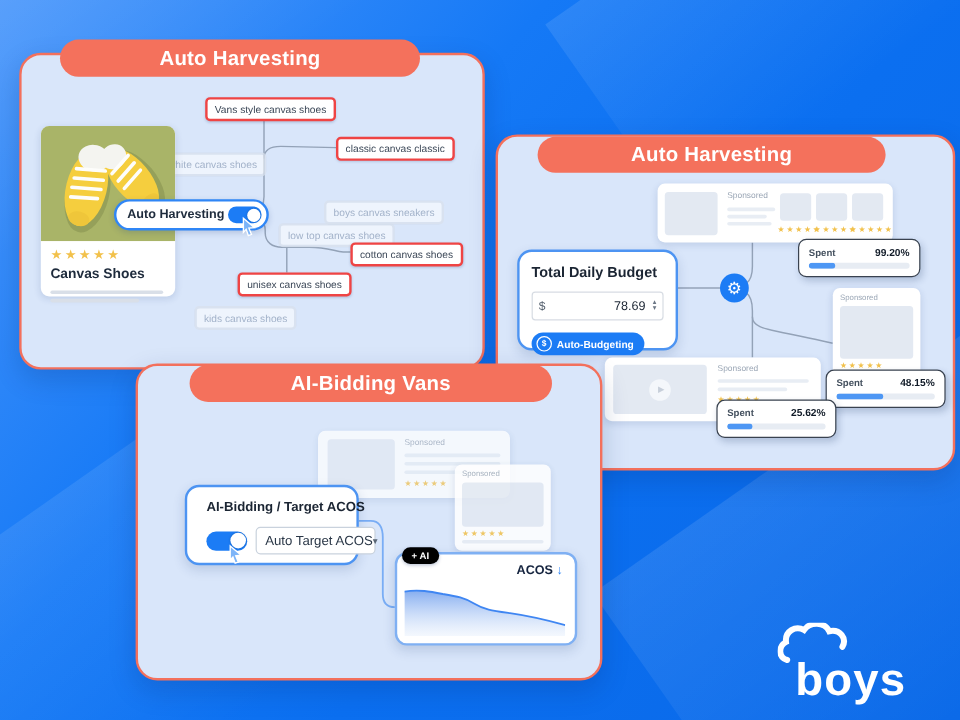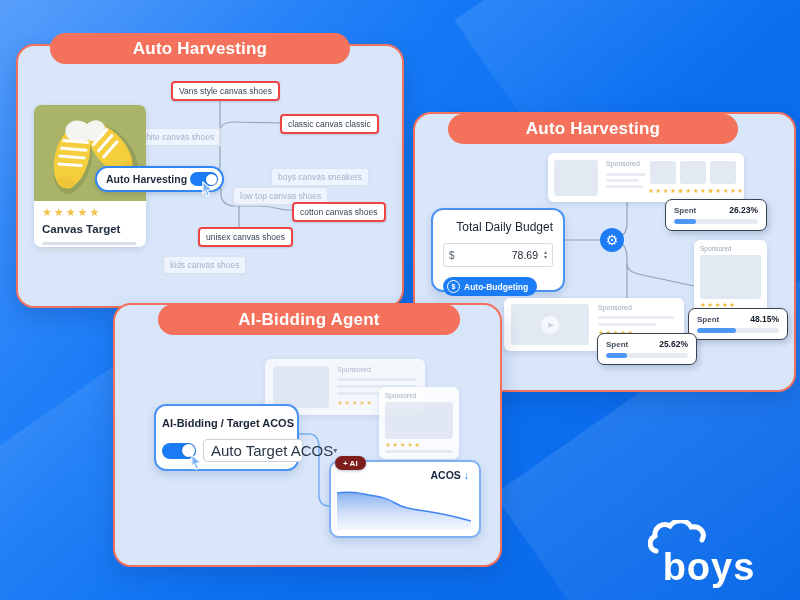--- a/index.html
+++ b/index.html
@@ -91,21 +91,21 @@
         <g transform="rotate(-40 76 44)">
           <ellipse cx="78" cy="48" rx="16" ry="31" fill="rgba(60,70,30,.18)"></ellipse>
           <ellipse cx="76" cy="44" rx="15" ry="30" fill="#F5CE3E"></ellipse>
           <ellipse cx="76" cy="20" rx="11" ry="10" fill="#F4F4F0"></ellipse>
           <path d="M66,30 L86,27 M66,38 L86,35 M66,46 L86,43" stroke="#FDFDFB" stroke-width="3" stroke-linecap="round"></path>
           <ellipse cx="76" cy="68" rx="8" ry="5" fill="#EFC63A"></ellipse>
         </g>
       </svg>
       <div style="padding:5px 8px 0;">
         <div style="color:#F2C14B;font-size:11px;letter-spacing:2px;">★★★★★</div>
-        <div style="font-size:11.5px;font-weight:bold;color:#1E2B3C;margin-top:4px;">Canvas Target</div>
+        <div style="font-size:11.5px;font-weight:bold;color:#1E2B3C;margin-top:4px;">Canvas Shoes</div>
         <div class="gline" style="position:static;margin-top:7px;width:94px;background:#D9DFE8;"></div>
         <div class="gline" style="position:static;margin-top:4px;width:74px;background:#D9DFE8;"></div>
       </div>
     </div>
 
     <div style="position:absolute;left:77px;top:120px;width:112px;height:22px;background:#fff;border:2px solid #2F86F6;border-radius:14px;display:flex;align-items:center;justify-content:space-between;padding:0 4px 0 9px;z-index:3;box-shadow:0 2px 5px rgba(25,55,120,.2);">
       <span style="font-size:10.5px;font-weight:bold;color:#1E2B3C;white-space:nowrap;">Auto Harvesting</span>
       <span class="switch" style="width:28px;height:14px;">
         <span class="knob" style="width:11px;height:11px;"></span>
       </span>
@@ -147,29 +147,29 @@
       <div class="gray-box" style="left:132px;top:8px;width:26px;height:23px;"></div>
       <div class="gray-box" style="left:162px;top:8px;width:26px;height:23px;"></div>
       <span class="tiny-stars" style="left:100px;top:34px;">★★★★★</span>
       <span class="tiny-stars" style="left:130px;top:34px;">★★★★★</span>
       <span class="tiny-stars" style="left:160px;top:34px;">★★★★★</span>
     </div>
 
     <div class="spent-card" style="left:250px;top:85px;width:84px;">
       <div class="spent-row">
         <span class="spent-label">Spent</span>
-        <span class="spent-value">26.23%</span>
+        <span class="spent-value">99.20%</span>
       </div>
       <div class="bar">
           <div class="bar-fill" style="width: 26%;"></div>
         </div>
     </div>
 
     <div class="blue-card" style="left:16px;top:94px;width:134px;height:84px;padding:10px 10px 0;box-sizing:border-box;">
-      <div style="font-size:12px;font-weight:normal;color:#1B2533;text-align:right;">Total Daily Budget</div>
+      <div style="font-size:12px;font-weight:bold;color:#1B2533;">Total Daily Budget</div>
       <div style="margin-top:9px;border:1px solid #D7DCE3;border-radius:3px;height:22px;display:flex;align-items:center;padding:0 5px;background:#fff;">
         <span style="font-size:10px;color:#55606E;">$</span>
         <span style="font-size:10.5px;color:#1B2533;margin-left:auto;">78.69</span>
         <span style="display:flex;flex-direction:column;align-items:center;margin-left:6px;color:#6B7685;font-size:6px;line-height:5px;">
           <span>▴</span>
           <span>▾</span>
         </span>
       </div>
       <div style="margin-top:8px;">
         <span class="blue-pill">
@@ -239,56 +239,56 @@
       <span class="sponsored" style="left:6px;top:5px;font-size:6.5px;">Sponsored</span>
       <div class="gray-box" style="left:6px;top:15px;width:68px;height:37px;"></div>
       <span class="tiny-stars" style="left:6px;top:54px;">★★★★★</span>
       <div class="gline" style="left:6px;top:63px;width:68px;"></div>
     </div>
 
     <svg class="conn" width="385" height="260" viewBox="0 0 385 260" fill="none">
       <path d="M184,129 L194,129 C202,129 204,135 204,143 L204,190 C204,198 208,201 214,201" stroke="#79ADF5" stroke-width="1.5"></path>
     </svg>
 
-    <div class="blue-card" style="left:39px;top:99px;width:145px;height:67px;padding:11px 6px 0;box-sizing:border-box;">
+    <div class="blue-card" style="left:39px;top:99px;width:145px;height:67px;padding:11px 16px 0;box-sizing:border-box;">
       <div style="font-size:11px;font-weight:bold;color:#1B2533;white-space:nowrap;">AI-Bidding / Target ACOS</div>
       <div style="margin-top:10px;display:flex;align-items:center;gap:7px;">
         <span class="switch" style="width:34px;height:16px;">
           <span class="knob" style="width:13px;height:13px;"></span>
         </span>
         <span class="dropdown" style="width:84px;height:21px;">
-          <span style="white-space:nowrap;font-size:15px;">Auto Target ACOS</span>
+          <span style="white-space:nowrap;font-size:11px;">Auto Target ACOS</span>
           <span style="color:#5A6675;font-size:8px;">▾</span>
         </span>
       </div>
     </div>
     <svg width="17" height="18" viewBox="0 0 24 24" style="position:absolute;left:74px;top:148px;z-index:5;">
       <path d="M4,2 L17,13 L10.5,13.6 L13.5,21 L9.8,22.3 L7.2,15 L4,18.6 Z" fill="#7CB4F8" stroke="#fff" stroke-width="1.6"></path>
     </svg>
 
     <div class="blue-card" style="left:214px;top:155px;width:148px;height:74px;border-color:#7FB0F3;border-radius:10px;">
-      <span style="position:absolute;left:4px;top:-6px;background:#7f1d1d;color:#fff;font-size:8px;font-weight:bold;border-radius:999px;padding:2.5px 8px;box-shadow:0 1px 3px rgba(20,50,110,.3);">+ AI</span>
+      <span style="position:absolute;left:4px;top:-6px;background:#000000;color:#fff;font-size:8px;font-weight:bold;border-radius:999px;padding:2.5px 8px;box-shadow:0 1px 3px rgba(20,50,110,.3);">+ AI</span>
       <span style="position:absolute;right:10px;top:7px;font-size:10.5px;font-weight:bold;color:#15243F;">
         <span>ACOS</span>
         <span style="color:#2F86F6;">↓</span>
       </span>
       <svg width="134" height="44" viewBox="0 0 134 44" preserveAspectRatio="none" style="position:absolute;left:6px;bottom:6px;">
         <defs>
           <linearGradient id="gfill" x1="0" y1="0" x2="0" y2="1">
             <stop offset="0" stop-color="#7FA9EF" stop-opacity="0.95"></stop>
             <stop offset="1" stop-color="#E6EFFC" stop-opacity="0.45"></stop>
           </linearGradient>
         </defs>
         <path d="M0,7 C12,5 22,7 32,9 C44,11 50,12 58,17 C66,22 74,23 88,25 C102,27 116,30 134,35 L134,44 L0,44 Z" fill="url(#gfill)"></path>
         <path d="M0,7 C12,5 22,7 32,9 C44,11 50,12 58,17 C66,22 74,23 88,25 C102,27 116,30 134,35" fill="none" stroke="#3F86F2" stroke-width="1.5"></path>
       </svg>
     </div>
   </div>
   <div class="title-pill" style="left:158px;top:304px;width:302px;height:31px;">
-    <span>AI-Bidding Agent</span>
+    <span>AI-Bidding Vans</span>
   </div>
 
   <div class="logo">
     <svg width="78" height="34" viewBox="0 0 78 34" style="margin:0 44px -6px 0;">
       <path d="M8,31 C1,29 0,20 7,16 C6,7 15,2 22,6 C27,-1 39,-1 43,7 C52,5 58,13 54,20" fill="none" stroke="#ffffff" stroke-width="5" stroke-linecap="round"></path>
     </svg>
     <div class="logo-text">boys</div>
   </div>
 
 </div>

